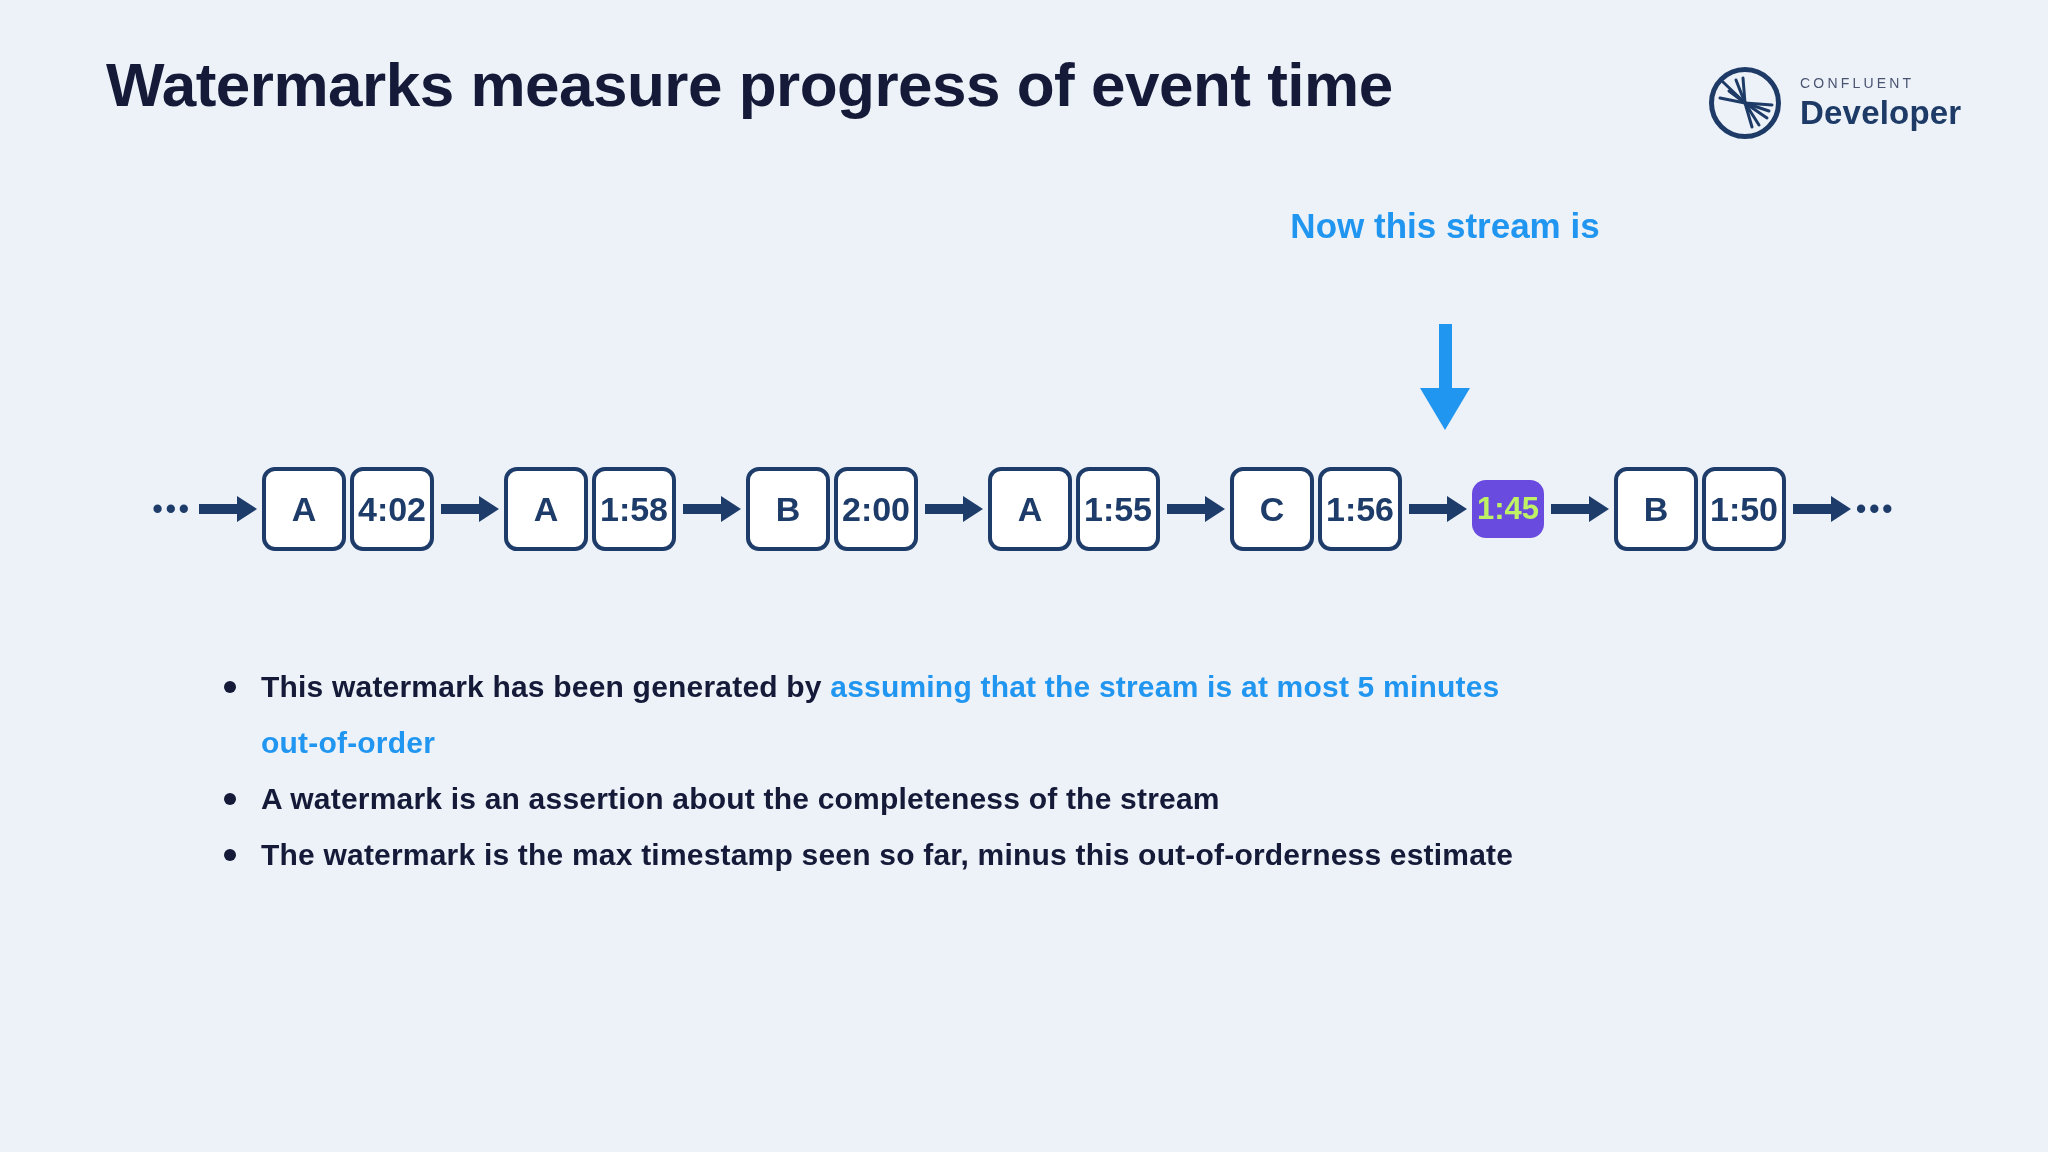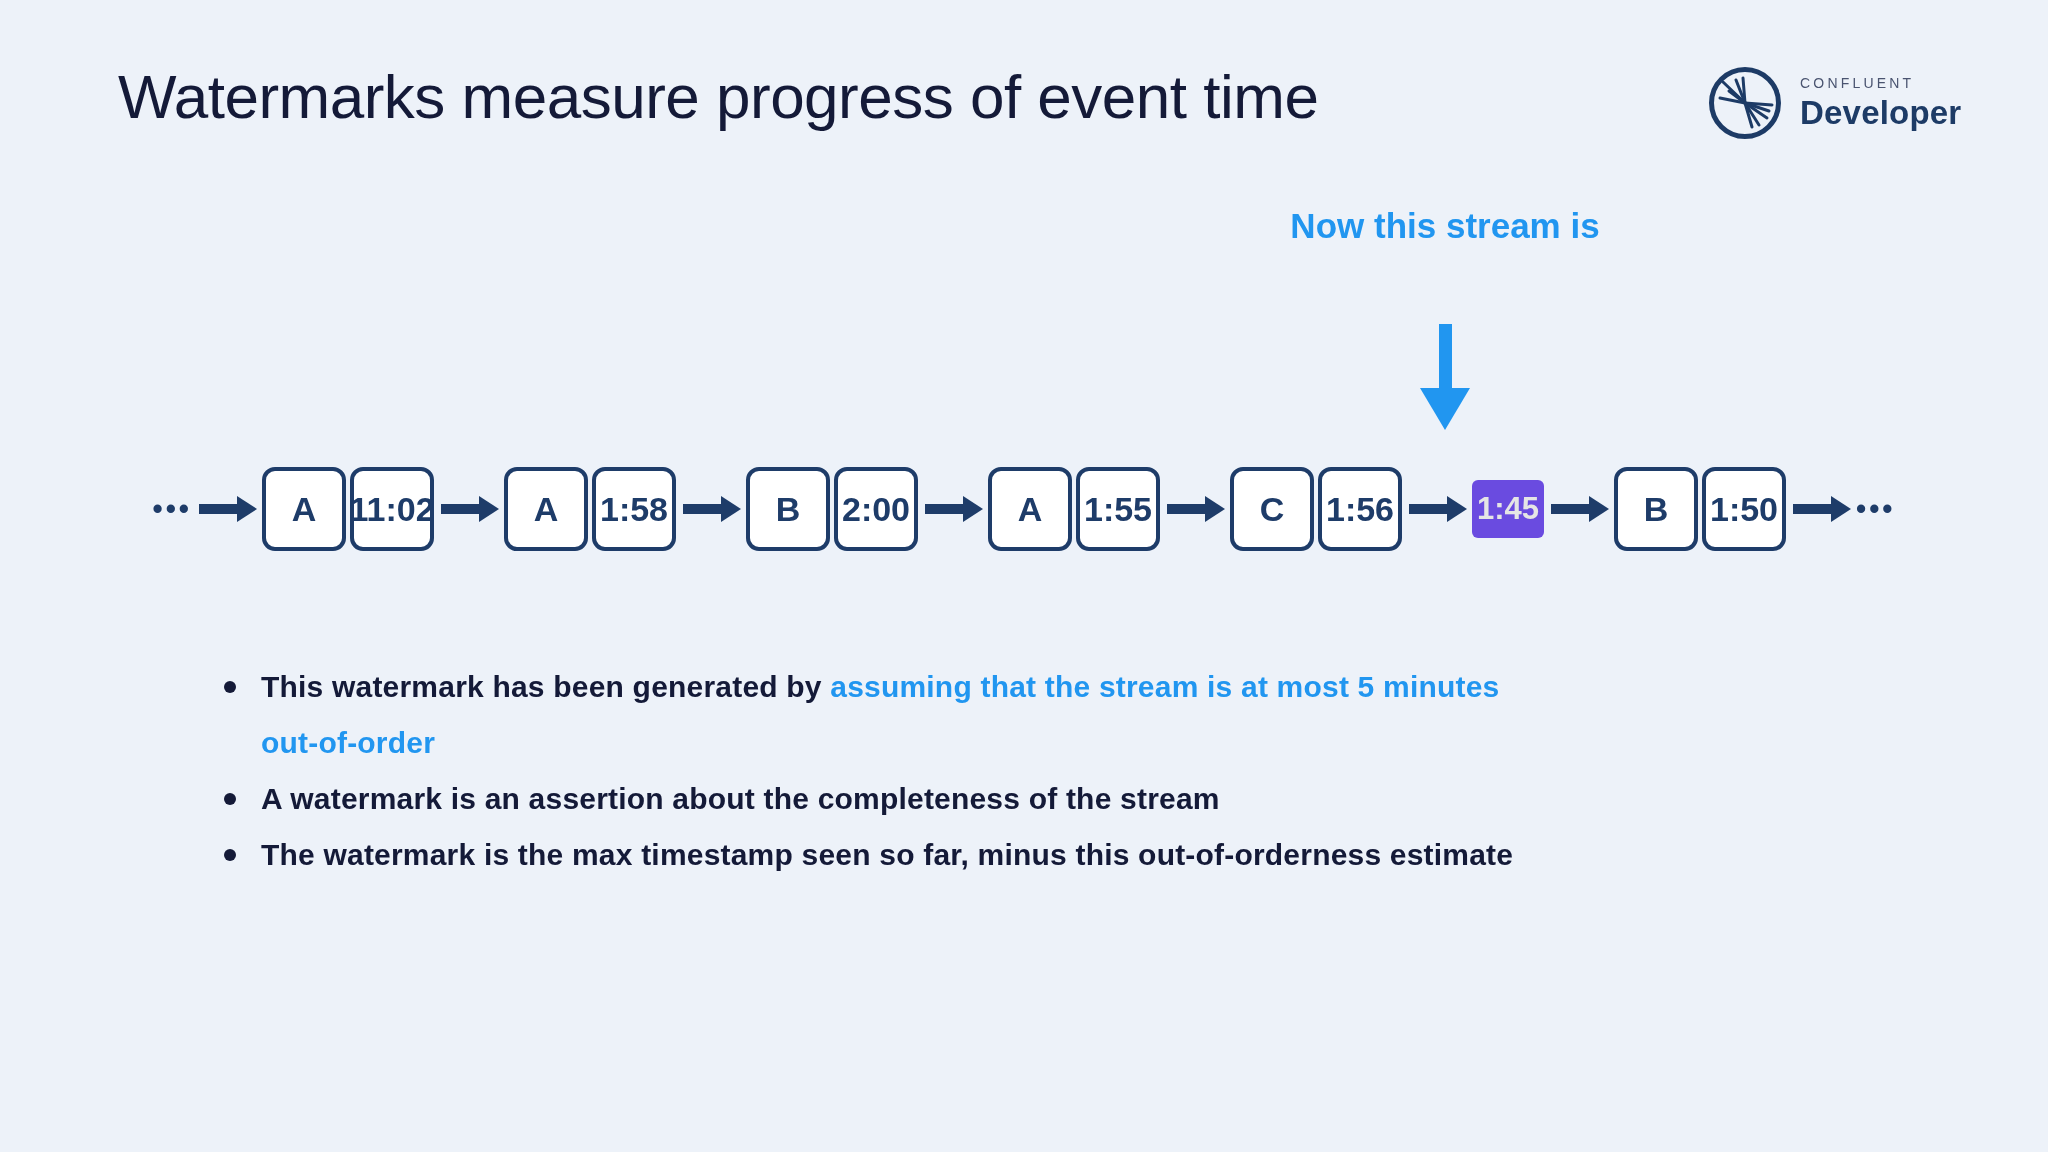--- a/index.html
+++ b/index.html
@@ -3,22 +3,22 @@
 <meta charset="utf-8">
 <style>
   html,body{margin:0;padding:0;background:#edf2f9;}
   .slide{
     position:relative;width:2048px;height:1152px;overflow:hidden;
     background:#edf2f9;
     font-family:"Liberation Sans","DejaVu Sans",sans-serif;
   }
   
   .title{
-    position:absolute;left:106px;top:42px;margin:12px;
-    font-size:62px;line-height:86px;font-weight:normal;
+    position:absolute;left:106px;top:42px;margin:0;
+    font-size:62px;line-height:86px;font-weight:bold;
     color:#141a38;letter-spacing:-0.5px;
   }
   .logo{position:absolute;left:1708px;top:66px;display:flex;gap:18px;}
   .logo-mark{flex:none;}
   .logo-text{display:flex;flex-direction:column;justify-content:center;gap:3px;}
   .logo-brand{font-size:14px;letter-spacing:3.2px;color:#4a5470;font-weight:normal;}
   .logo-product{font-size:33px;font-weight:bold;color:#1d3b66;letter-spacing:0.2px;}
   
   .callout{
     position:absolute;left:1445px;top:204px;transform:translateX(-50%);
@@ -42,23 +42,23 @@
     border-top:13px solid transparent;border-bottom:13px solid transparent;
     border-left:20px solid #1e3c69;}
   .pair{flex:none;display:flex;gap:4px;}
   .box{
     box-sizing:border-box;width:84px;height:84px;background:#ffffff;
     border:4.5px solid #1e3c69;border-radius:13px;
     display:flex;align-items:center;justify-content:center;
     font-size:34px;font-weight:bold;color:#1e3c69;
   }
   .watermark{
-    flex:none;width:72px;height:58px;border-radius:6px;background:#6a4be0;
+    flex:none;width:72px;height:58px;border-radius:14px;background:#6a4be0;
     display:flex;align-items:center;justify-content:center;
-    font-size:31px;font-weight:bold;color:#e5e5e5;
+    font-size:31px;font-weight:bold;color:#bef264;
   }
   
   .bullets{position:absolute;left:224px;top:659px;width:1680px;margin:0;padding:0;list-style:none;}
   .bullets li{display:flex;align-items:flex-start;}
   .bullet-dot{flex:none;width:12px;height:12px;border-radius:50%;background:#141a38;
     margin:22px 25px 0 0;}
   .bullets p{margin:0;font-size:30px;font-weight:bold;line-height:56px;
     color:#141a38;letter-spacing:0.2px;}
   .blue{color:#2196f0;}
 </style>
@@ -99,21 +99,21 @@
     <div class="stem"></div>
     <div class="head"></div>
   </div>
 
   <div class="stream">
     <span class="dots">•••</span>
     <span class="h-arrow"></span>
 
     <div class="pair">
       <div class="box">A</div>
-      <div class="box">11:02</div>
+      <div class="box">4:02</div>
     </div>
     <span class="h-arrow"></span>
 
     <div class="pair">
       <div class="box">A</div>
       <div class="box">1:58</div>
     </div>
     <span class="h-arrow"></span>
 
     <div class="pair">

